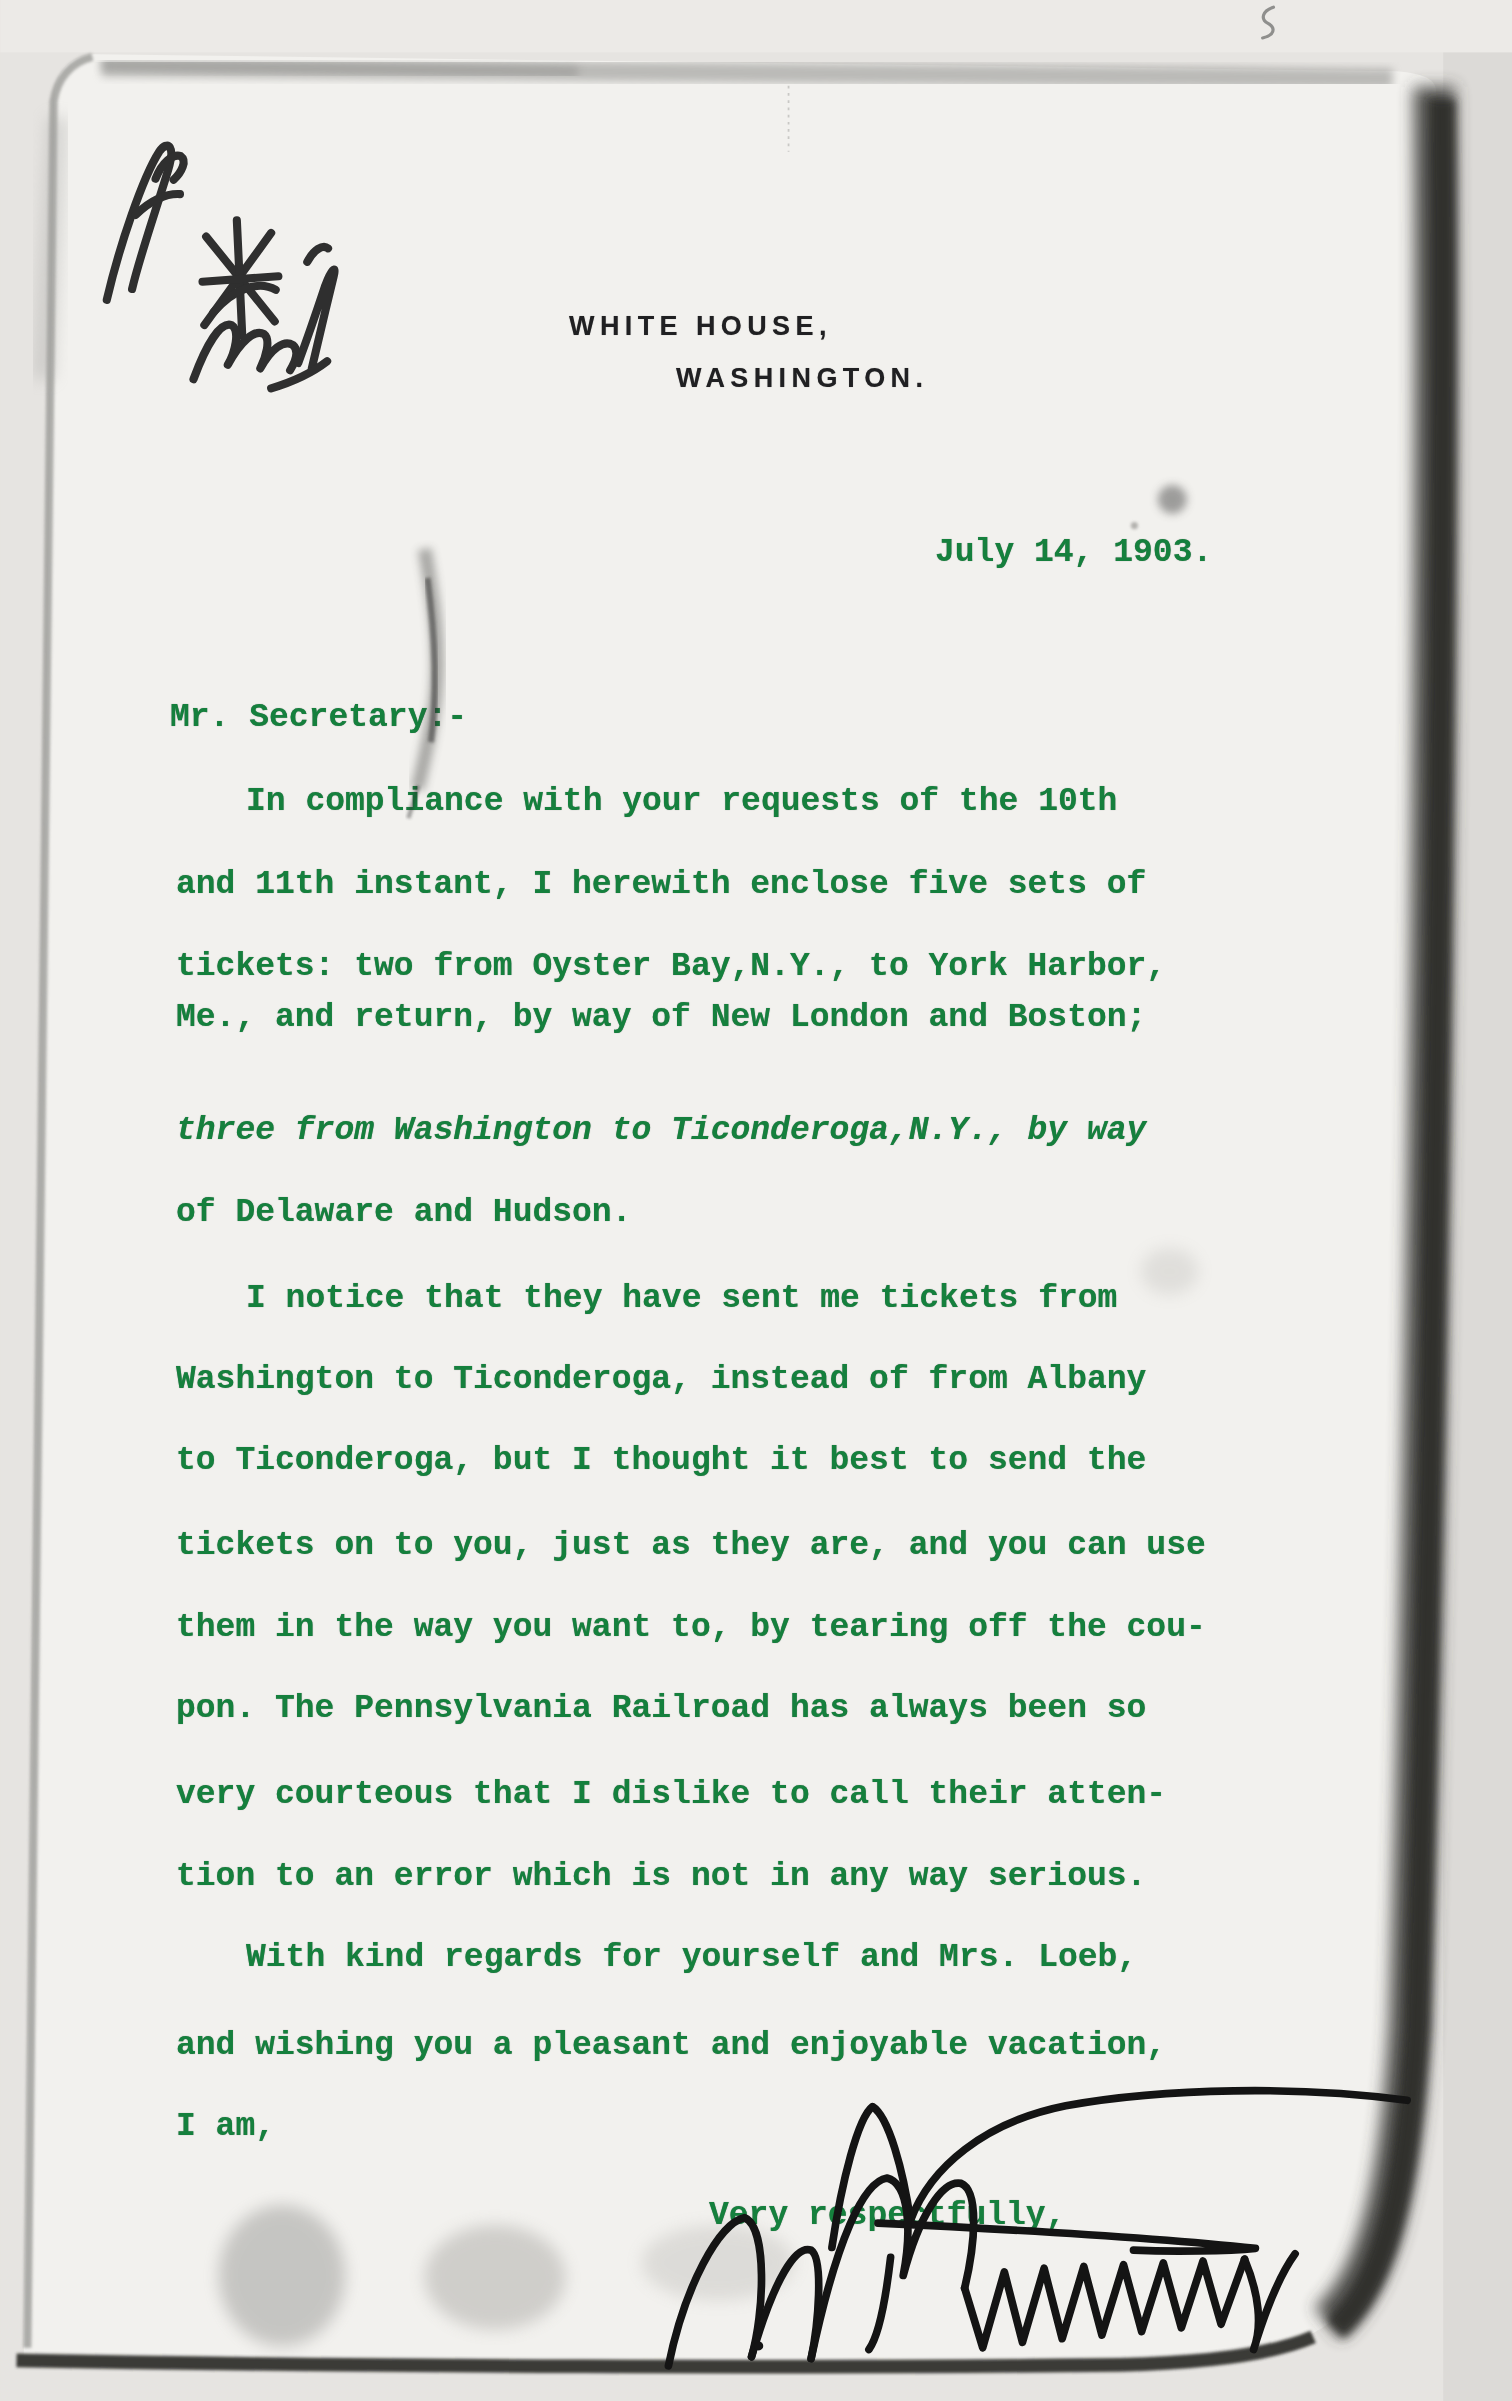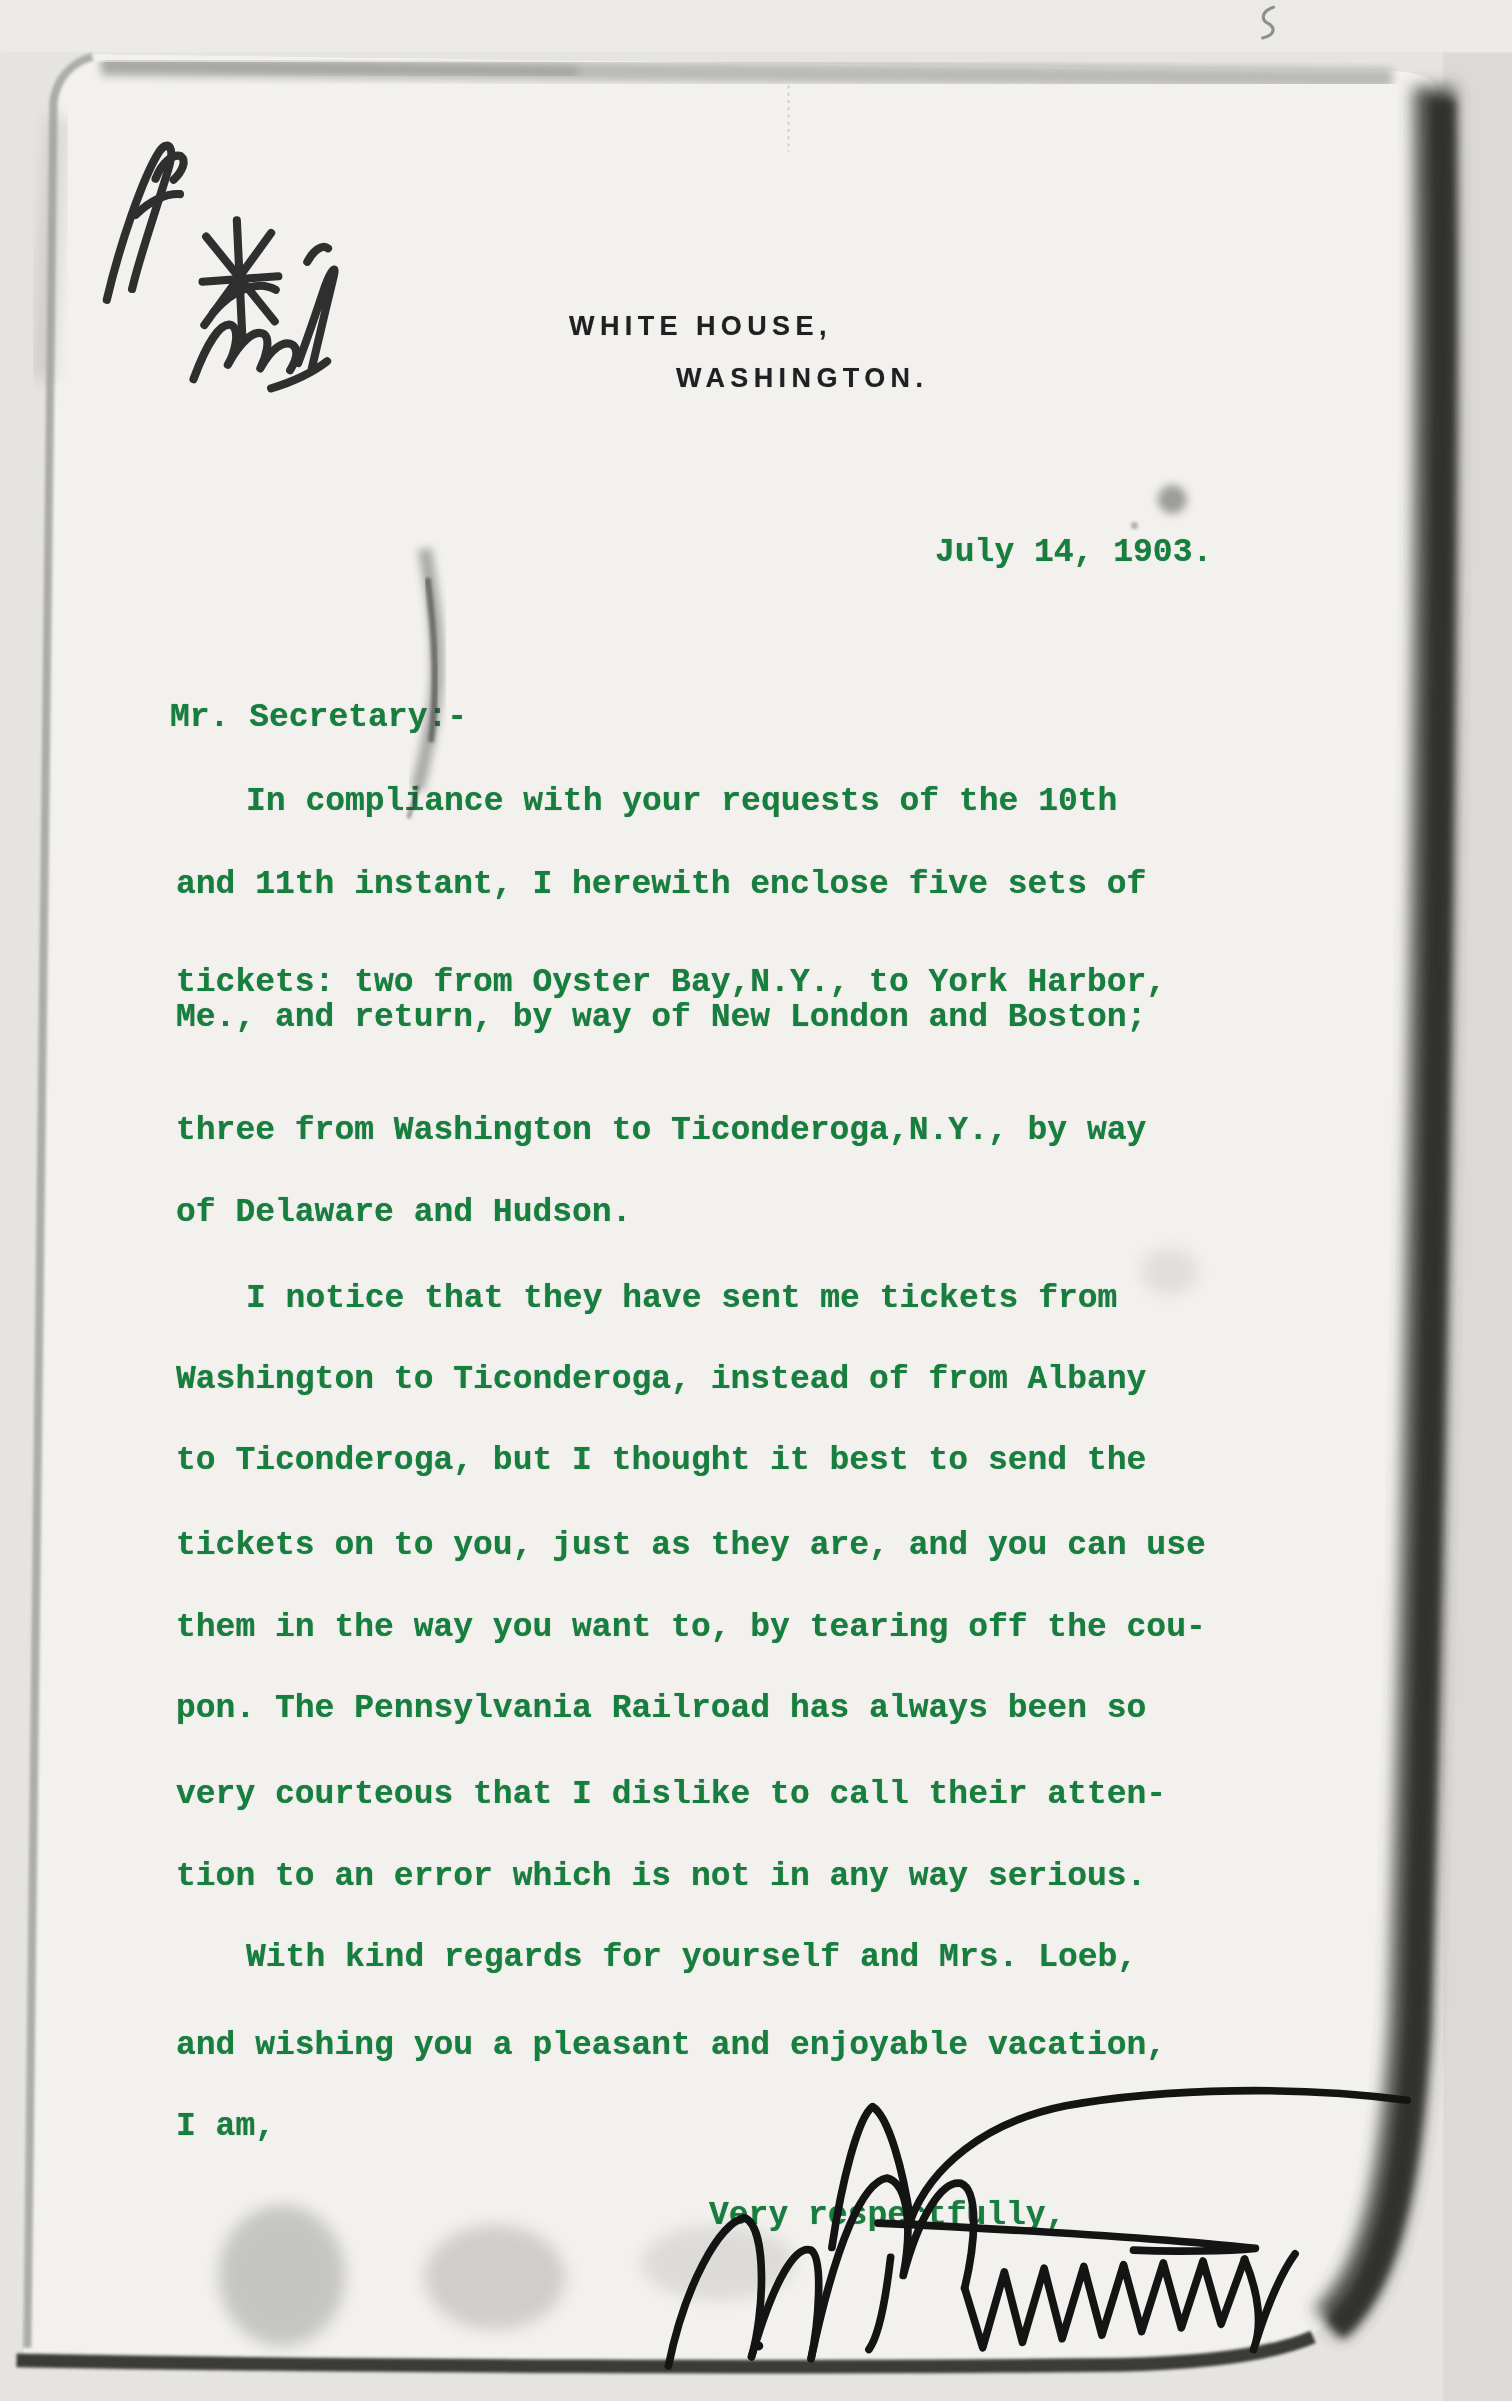--- a/index.html
+++ b/index.html
@@ -108,23 +108,23 @@
 
   <div class="lh" style="left:569px; top:309px;">WHITE HOUSE,</div>
   <div class="lh" style="left:676px; top:361px;">WASHINGTON.</div>
 
   <div class="txt" style="left:935px; top:532px;">July 14, 1903.</div>
 
   <div class="txt" style="left:170px; top:697px;">Mr. Secretary:-</div>
 
   <div class="txt ind" style="top:781px;">In compliance with your requests of the 10th</div>
   <div class="txt m" style="top:864px;">and 11th instant, I herewith enclose five sets of</div>
-  <div class="txt m" style="top:946px;margin-top:16px;">tickets: two from Oyster Bay,N.Y., to York Harbor,</div>
+  <div class="txt m" style="top:946px;">tickets: two from Oyster Bay,N.Y., to York Harbor,</div>
   <div class="txt m" style="top:997px;">Me., and return, by way of New London and Boston;</div>
-  <div class="txt m" style="top:1110px;">three from Washington to Ticonderoga,N.Y., by way</div>
+  <div class="txt m" style="top:1110px;font-style:italic;">three from Washington to Ticonderoga,N.Y., by way</div>
   <div class="txt m" style="top:1192px;">of Delaware and Hudson.</div>
   <div class="txt ind" style="top:1278px;">I notice that they have sent me tickets from</div>
   <div class="txt m" style="top:1359px;">Washington to Ticonderoga, instead of from Albany</div>
   <div class="txt m" style="top:1440px;">to Ticonderoga, but I thought it best to send the</div>
   <div class="txt m" style="top:1525px;">tickets on to you, just as they are, and you can use</div>
   <div class="txt m" style="top:1607px;">them in the way you want to, by tearing off the cou-</div>
   <div class="txt m" style="top:1688px;">pon. The Pennsylvania Railroad has always been so</div>
   <div class="txt m" style="top:1774px;">very courteous that I dislike to call their atten-</div>
   <div class="txt m" style="top:1856px;">tion to an error which is not in any way serious.</div>
   <div class="txt ind" style="top:1937px;">With kind regards for yourself and Mrs. Loeb,</div>

